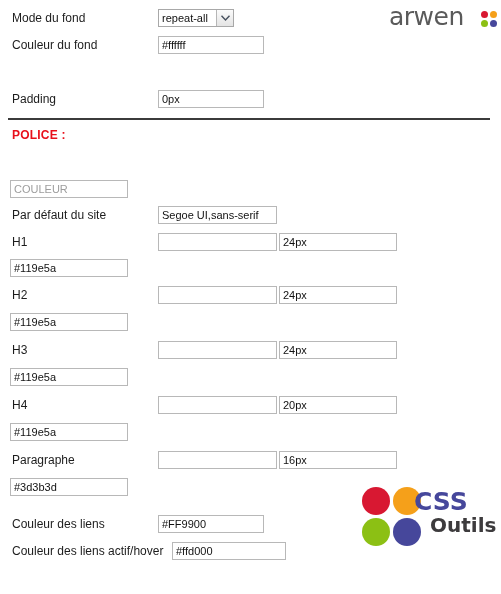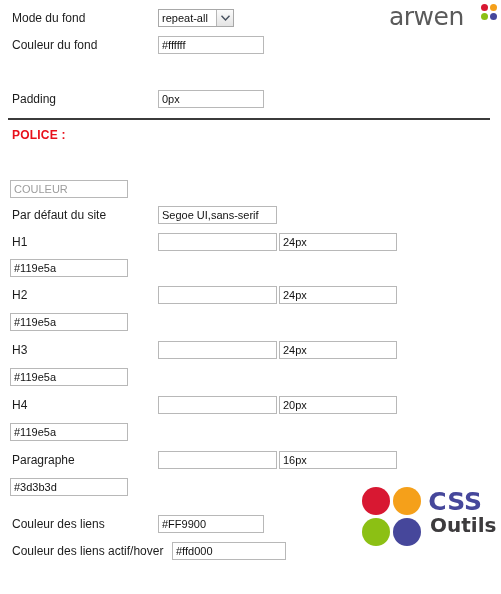--- a/index.html
+++ b/index.html
@@ -23,21 +23,21 @@
     height: 594px;
     box-sizing: border-box;
   }
 
   
   .arwen-logo {
     position: absolute;
     left: 389px;
     top: 4px;
     display: flex;
-    align-items: flex-start;
+    align-items: flex-end;
     gap: 17px;
   }
   .arwen-word {
     font-family: "DejaVu Sans", sans-serif;
     font-size: 25px;
     letter-spacing: -0.5px;
     color: #5a5a5a;
     line-height: 1;
     font-weight: 400;
   }
@@ -81,21 +81,20 @@
     position: absolute;
     left: 52px;
     top: 2px;
     font-family: "DejaVu Sans", sans-serif;
     font-weight: bold;
     line-height: 1.04;
   }
   .co-css {
     font-size: 25px;
     letter-spacing: 0px;
-    text-align: center;
   }
   .co-outils {
     font-size: 20px;
     letter-spacing: 0px;
     margin-left: 16px;
     text-align: right;
   }
 
   
   .row {

